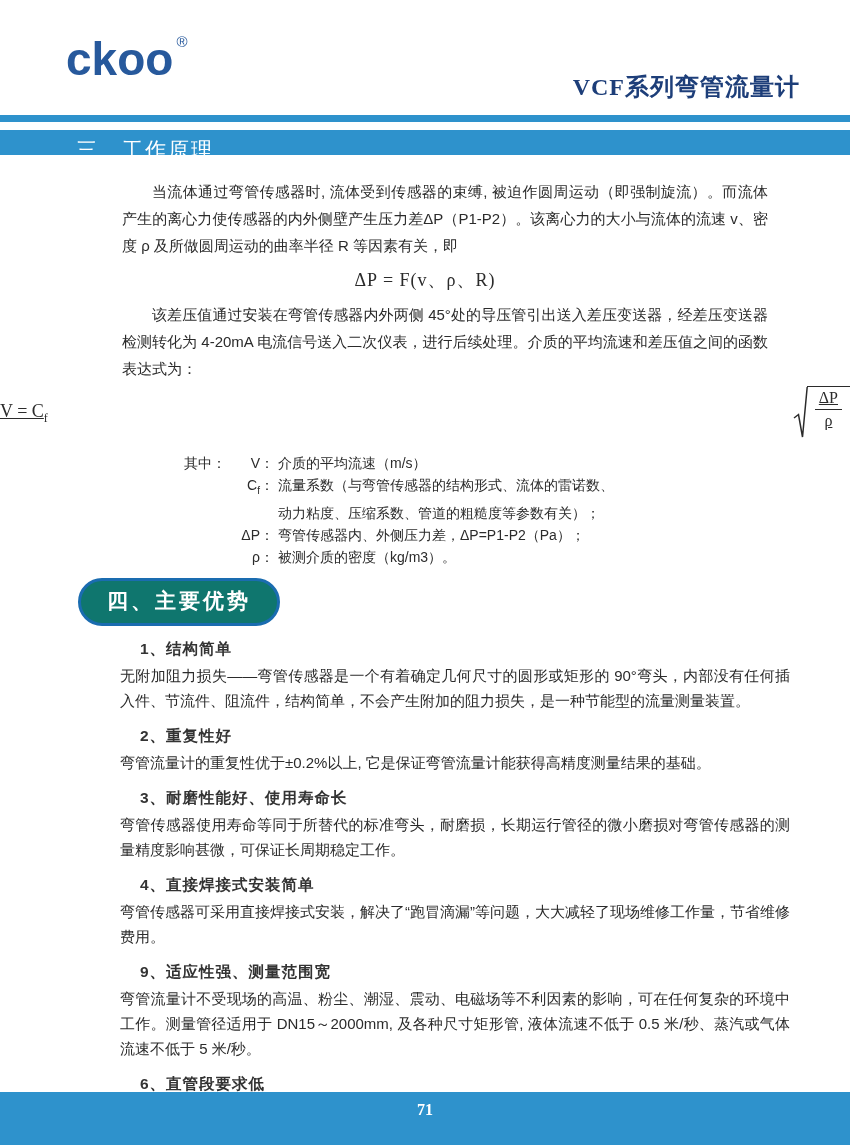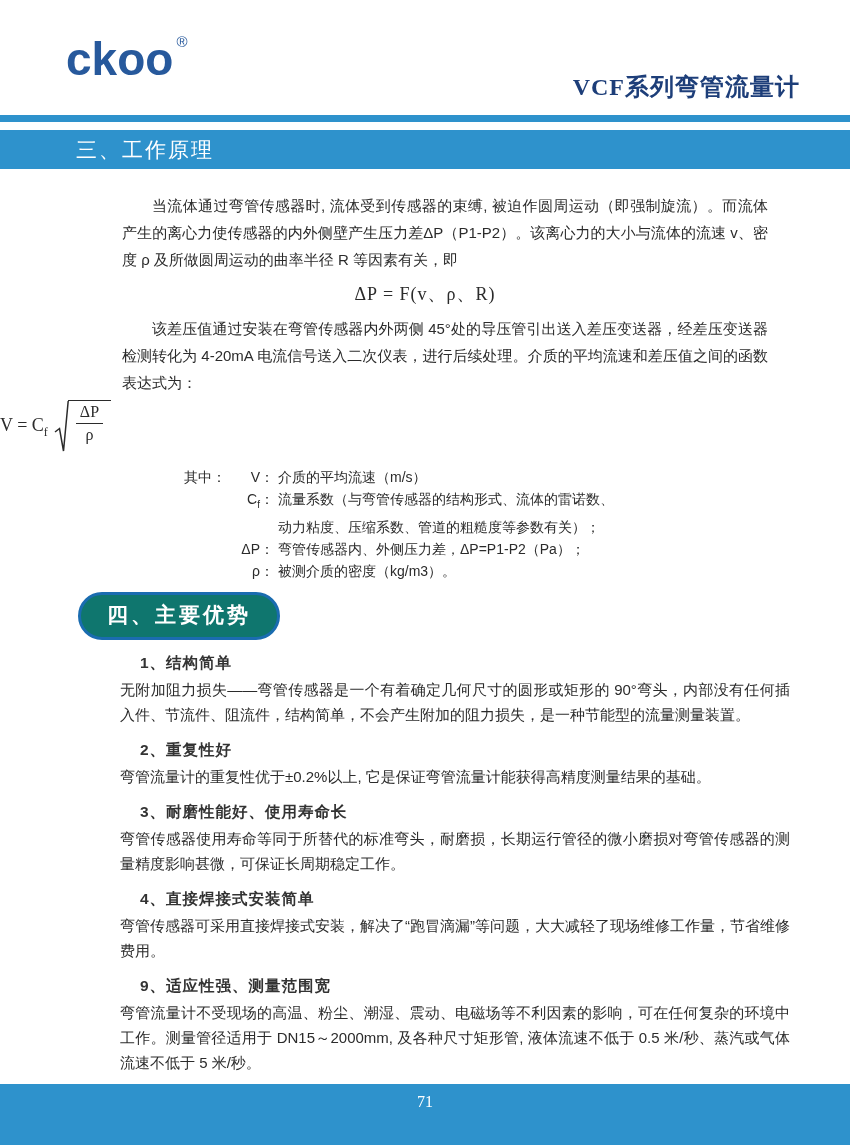--- a/index.html
+++ b/index.html
@@ -23,41 +23,41 @@
   .doc-title {
     position:absolute; right:50px; bottom:12px;
     font-family:"Liberation Serif", serif; font-weight:700;
     font-size:24px; color:#1d3e79; letter-spacing:1px;
   }
 
   
   .top-rule { height:7px; background:#2e92cc; }
   .rule-gap { height:8px; background:#ffffff; }
   .section-banner {
-    height:39px; background:#2e92cc; color:#ffffff;
+    height:25px; background:#2e92cc; color:#ffffff;
     font-size:21px; line-height:39px; padding-left:76px; letter-spacing:2px;
   }
 
   
   .para {
     margin:0 82px 0 122px; font-size:15px; line-height:27px;
     text-indent:2em; text-align:justify;
   }
   .para-1 { margin-top:23px; }
   .para-2 { margin-top:9px; }
 
   .formula-line {
     margin-top:9px; text-align:center;
     font-family:"Liberation Serif", serif; font-size:18px; color:#2b2b2b;
     letter-spacing:1px;
   }
 
   .formula2 {
-    margin-top:2px; display:flex; justify-content:flex-start; align-items:center;
-    font-family:"Liberation Serif", serif; font-size:18px; color:#2b2b2b; height:58px;
+    margin-top:2px; display:flex; justify-content:space-between; align-items:center;
+    font-family:"Liberation Serif", serif; font-size:18px; color:#2b2b2b; height:58px;text-decoration:underline;
   }
   .f2-lhs sub { font-size:12px; }
   .sqrt { display:inline-flex; align-items:flex-start; margin-left:6px; }
   .radical-svg { display:block; margin-right:-1px; }
   .frac {
     display:inline-flex; flex-direction:column; align-items:center;
     border-top:1.6px solid #2b2b2b; padding:2px 8px 0 8px; margin-top:1px;
   }
   .frac .num { border-bottom:1.4px solid #2b2b2b; padding:0 4px 2px 4px; font-size:16px; line-height:18px; }
   .frac .den { padding-top:2px; font-size:16px; line-height:18px; }
@@ -84,21 +84,21 @@
   .adv-heading {
     font-size:15.5px; font-weight:600; color:#333333;
     line-height:20px; margin:0 0 4px 20px; letter-spacing:1px;
   }
   .adv-body {
     font-size:15px; line-height:25px; text-align:justify; color:#2b2b2b;
   }
 
   
   .footer {
-    position:absolute; left:0; right:0; bottom:0; height:61px; background:#2e92cc;
+    position:absolute; left:0; right:0; bottom:0; height:53px; background:#2e92cc;font-weight:bold;
   }
   .page-num {
     text-align:center; color:#ffffff; font-family:"Liberation Serif", serif;
     font-size:16px; margin-top:9px;
   }
 </style>
 </head>
 <body>
 
 <div class="page">

